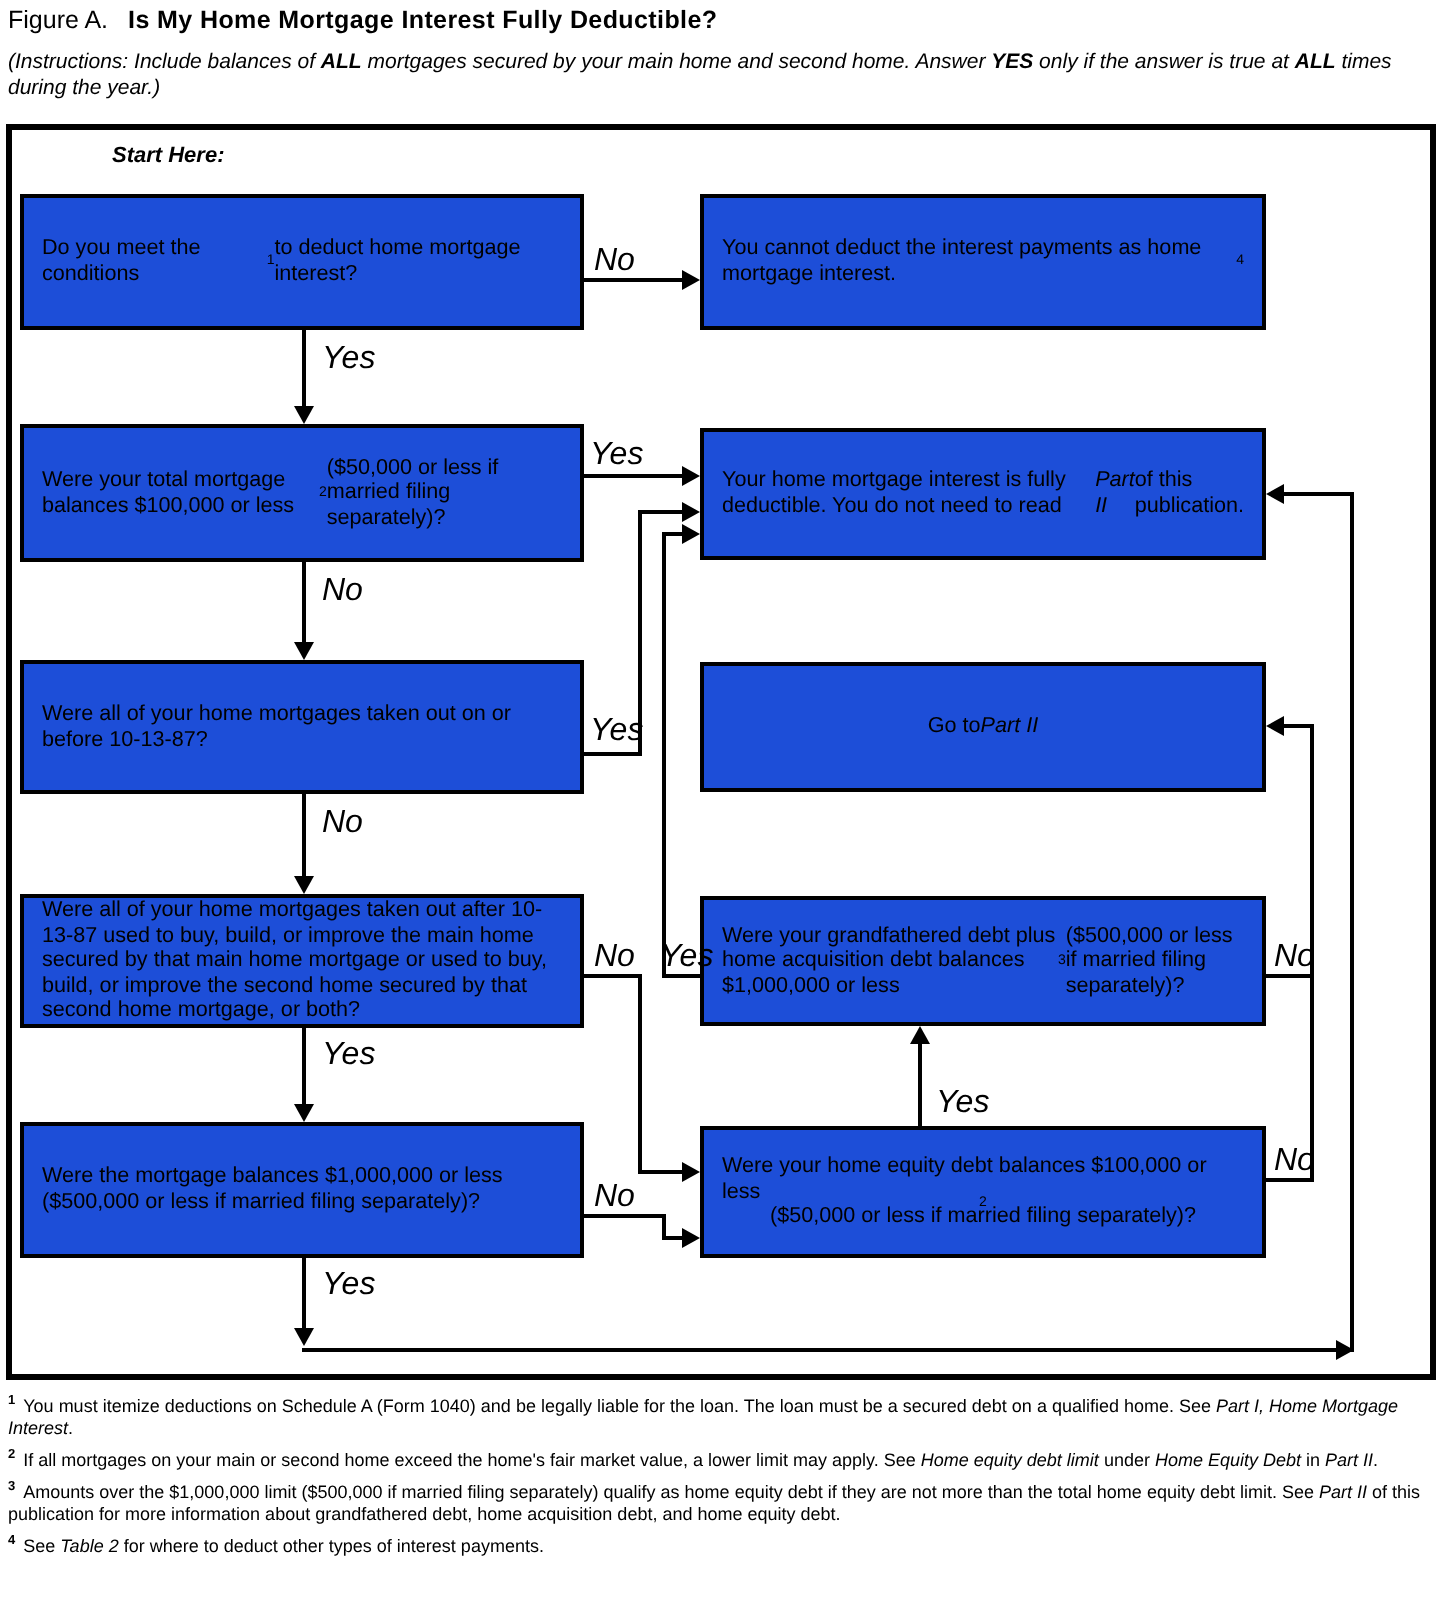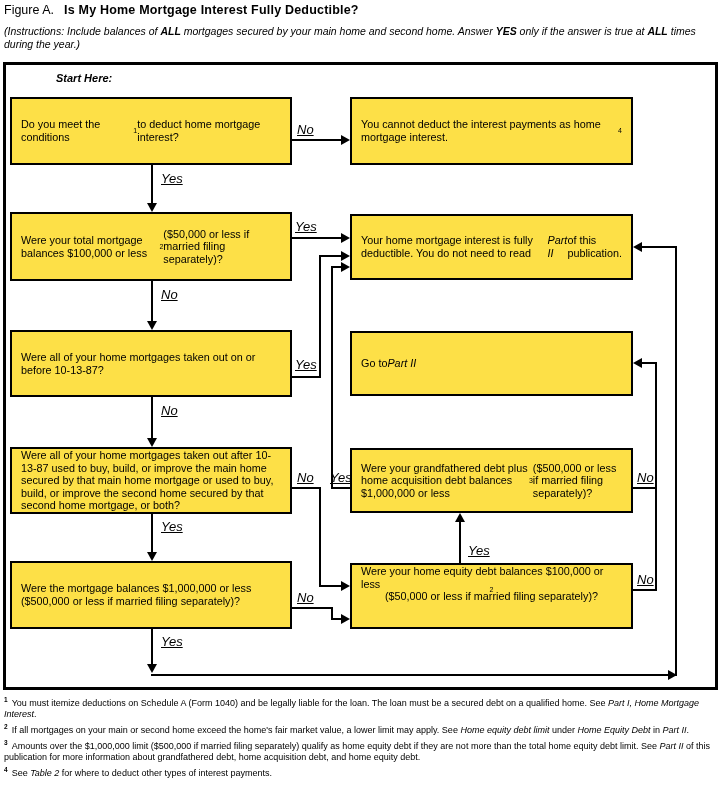--- a/index.html
+++ b/index.html
@@ -6,33 +6,33 @@
   #page{position:relative;width:721px;height:808px;background:#fff;color:#000;
         font-family:"Liberation Sans","DejaVu Sans",sans-serif;overflow:hidden;}
   #title-row{position:absolute;left:4px;top:3px;font-size:12.5px;white-space:nowrap;}
   #title-prefix{font-weight:normal;margin-right:10px;}
   #title-main{font-weight:bold;letter-spacing:.2px;}
   #instructions{position:absolute;left:4px;top:25px;width:712px;font-size:10.5px;
                 line-height:12.5px;font-style:italic;}
   #chart-frame{position:absolute;left:3px;top:62px;width:715px;height:628px;
                border:3px solid #000;box-sizing:border-box;background:#fff;}
   #start-here{position:absolute;left:56px;top:72px;font-size:11px;font-weight:bold;font-style:italic;}
-  .fbox{position:absolute;border:2px solid #000;box-sizing:border-box;background:#fde047;
-        display:flex;align-items:center;padding:0 9px;font-size:10.8px;line-height:12.6px;}
+  .fbox{position:absolute;border:2px solid #000;box-sizing:border-box;background:#1d4ed8;
+        display:flex;align-items:center;padding:0 9px;font-size:10.8px;line-height:12.6px;justify-content:center;}
   .fbox sup{font-size:7px;line-height:0;vertical-align:super;}
   .col-l{left:10px;width:282px;}
   .col-r{left:350px;width:283px;}
   .hline{position:absolute;height:2px;background:#000;}
   .vline{position:absolute;width:2px;background:#000;}
   .arr{position:absolute;width:0;height:0;}
   .arr.r{border-top:5px solid transparent;border-bottom:5px solid transparent;border-left:9px solid #000;}
   .arr.l{border-top:5px solid transparent;border-bottom:5px solid transparent;border-right:9px solid #000;}
   .arr.d{border-left:5px solid transparent;border-right:5px solid transparent;border-top:9px solid #000;}
   .arr.u{border-left:5px solid transparent;border-right:5px solid transparent;border-bottom:9px solid #000;}
-  .elabel{position:absolute;font-size:13px;font-style:italic;white-space:nowrap;text-decoration:underline;}
+  .elabel{position:absolute;font-size:16px;font-style:italic;white-space:nowrap;}
   #footnotes{position:absolute;left:4px;top:698px;width:714px;font-size:9px;line-height:11px;}
   .fnote{margin-bottom:5px;}
   .fnote sup{font-size:6.5px;line-height:0;vertical-align:super;font-weight:bold;margin-right:4px;}
 </style>
 </head>
 <body>
 
 <div id="page">
 
   <div id="title-row">

